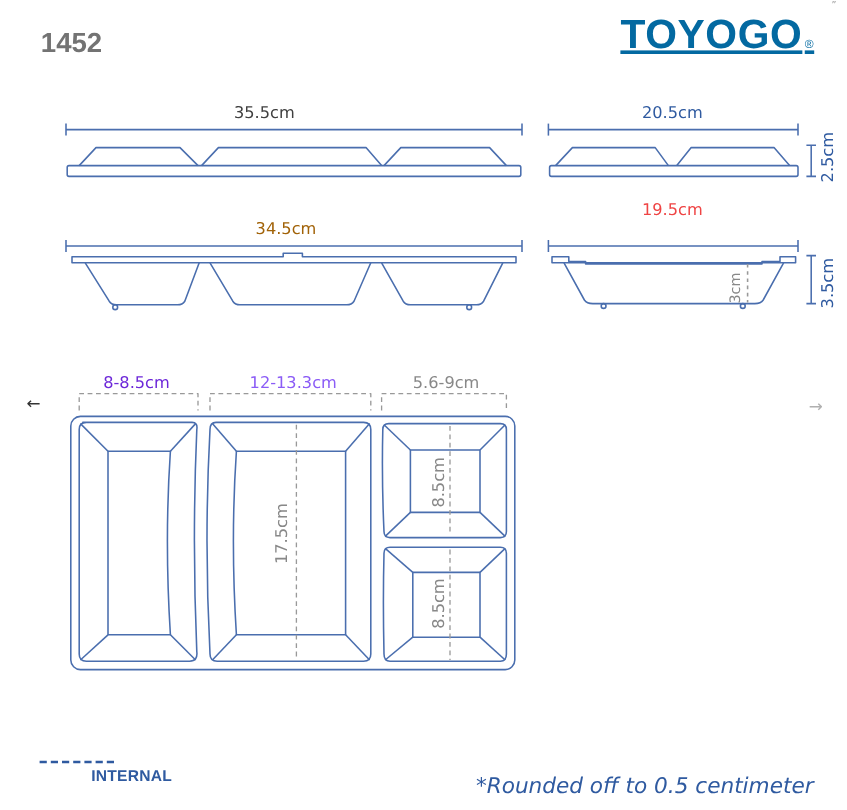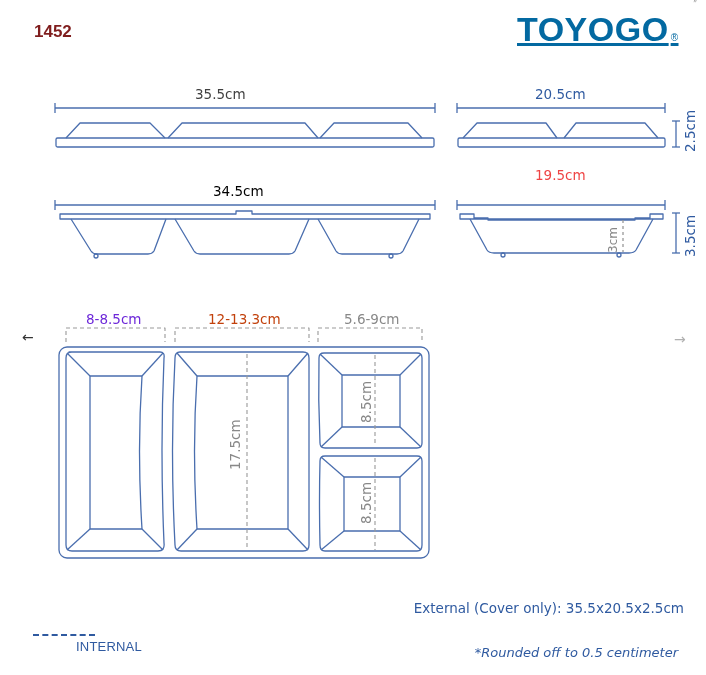--- a/index.html
+++ b/index.html
@@ -1,30 +1,30 @@
 <!DOCTYPE html>
 <html><head>
 <meta charset="utf-8">
 <style>
   html, body { margin: 0; padding: 0; background: #ffffff; }
   body { width: 706px; height: 675px; position: relative; overflow: hidden; font-family: "DejaVu Sans", sans-serif; }
   .abs { position: absolute; }
-  .model { left: 34px; top: 22px; font-family: "Liberation Sans", sans-serif; font-weight: 700; font-size: 17px; color: #7f1d1d; letter-spacing: 0; }
+  .model { left: 34px; top: 22px; font-family: "Liberation Sans", sans-serif; font-weight: 700; font-size: 23px; color: #737373; letter-spacing: 0; }
   .brand { left: 517px; top: 10px; font-family: "Liberation Sans", sans-serif; font-weight: 700; font-size: 34px; color: #0369a1; letter-spacing: 0.5px; text-decoration: underline; }
   .brand-reg { font-size: 10px; font-weight: 400; vertical-align: baseline; margin-left: 2px; }
   .tiny-mark { left: 693px; top: 0px; font-size: 8px; color: #999; }
   .nav-arrow { font-size: 14px; color: #333; cursor: pointer; }
   .nav-left { left: 22px; top: 329px; }
   .nav-right { left: 674px; top: 331px; color: #b0b0b0; }
   .ext { right: 22px; top: 600px; text-align: right; color: #2f5aa0; font-size: 13.5px; line-height: 16px; }
   .ext .l2 { display: block; }
-  .rounded { right: 28px; top: 645px; color: #2f5aa0; font-style: italic; font-size: 13px; }
+  .rounded { right: 28px; top: 645px; color: #2f5aa0; font-style: italic; font-size: 18px; }
   .internal-legend { left: 33px; top: 634px; color: #2f5aa0; }
   .internal-legend .dash { width: 62px; border-top: 2px dashed #2f5aa0; margin-bottom: 3px; }
-  .internal-legend .lbl { font-family: "Liberation Sans", sans-serif; font-weight: 400; font-size: 13px; letter-spacing: 0.2px; padding-left: 43px; }
+  .internal-legend .lbl { font-family: "Liberation Sans", sans-serif; font-weight: 700; font-size: 13px; letter-spacing: 0.2px; padding-left: 43px; }
 </style>
 </head>
 <body>
 
 <div class="abs model">1452</div>
 <div class="abs brand"><span>TOYOGO</span><span class="brand-reg">®</span></div>
 <div class="abs tiny-mark">”</div>
 
 <div class="abs nav-arrow nav-left">←</div>
 <div class="abs nav-arrow nav-right">→</div>
@@ -126,34 +126,33 @@
         <line x1="375" y1="458" x2="375" y2="550"></line>
       </g>
     </g>
   </g>
 </svg>
 
 <div class="abs" style="left:195px;top:86px;font-size:13.5px;color:#404040;">35.5cm</div>
 <div class="abs" style="left:535px;top:86px;font-size:13.5px;color:#2f5aa0;">20.5cm</div>
 <div class="abs" style="left:682px;top:152px;font-size:13.5px;color:#2f5aa0;transform:rotate(-90deg);transform-origin:left top;">2.5cm</div>
 
-<div class="abs" style="left:213px;top:183px;font-size:13.5px;color:#000000;">34.5cm</div>
+<div class="abs" style="left:213px;top:183px;font-size:13.5px;color:#a16207;">34.5cm</div>
 <div class="abs" style="left:535px;top:167px;font-size:13.5px;color:#ef4444;">19.5cm</div>
 <div class="abs" style="left:682px;top:257px;font-size:13.5px;color:#2f5aa0;transform:rotate(-90deg);transform-origin:left top;">3.5cm</div>
 <div class="abs" style="left:606px;top:253px;font-size:12px;color:#888;transform:rotate(-90deg);transform-origin:left top;">3cm</div>
 
 <div class="abs" style="left:86px;top:311px;font-size:13.5px;color:#6d28d9;">8-8.5cm</div>
-<div class="abs" style="left:208px;top:311px;font-size:13.5px;color:#c2410c;">12-13.3cm</div>
+<div class="abs" style="left:208px;top:311px;font-size:13.5px;color:#8b5cf6;">12-13.3cm</div>
 <div class="abs" style="left:344px;top:311px;font-size:13.5px;color:#888;">5.6-9cm</div>
 
 <div class="abs" style="left:227px;top:470px;font-size:13.5px;color:#888;transform:rotate(-90deg);transform-origin:left top;">17.5cm</div>
 <div class="abs" style="left:358px;top:423px;font-size:13.5px;color:#888;transform:rotate(-90deg);transform-origin:left top;">8.5cm</div>
 <div class="abs" style="left:358px;top:524px;font-size:13.5px;color:#888;transform:rotate(-90deg);transform-origin:left top;">8.5cm</div>
 
 <div class="abs ext">
-  <span class="l2">External (Cover only): 35.5x20.5x2.5cm</span>
 </div>
 <div class="abs rounded">*Rounded off to 0.5 centimeter</div>
 
 <div class="abs internal-legend">
   <div class="dash"></div>
   <div class="lbl">INTERNAL</div>
 </div>
 
 </body></html>

